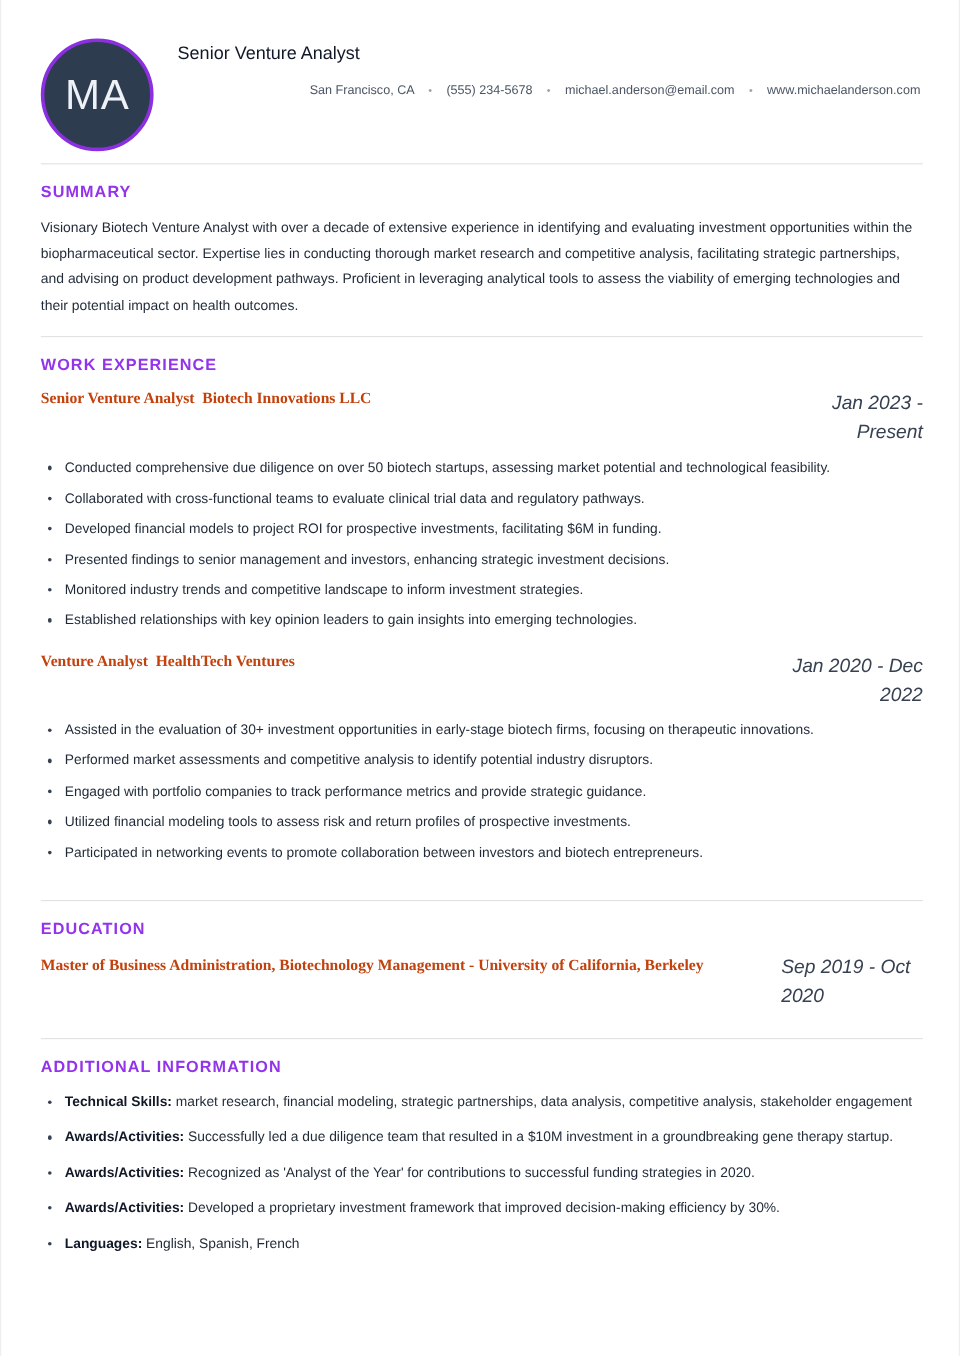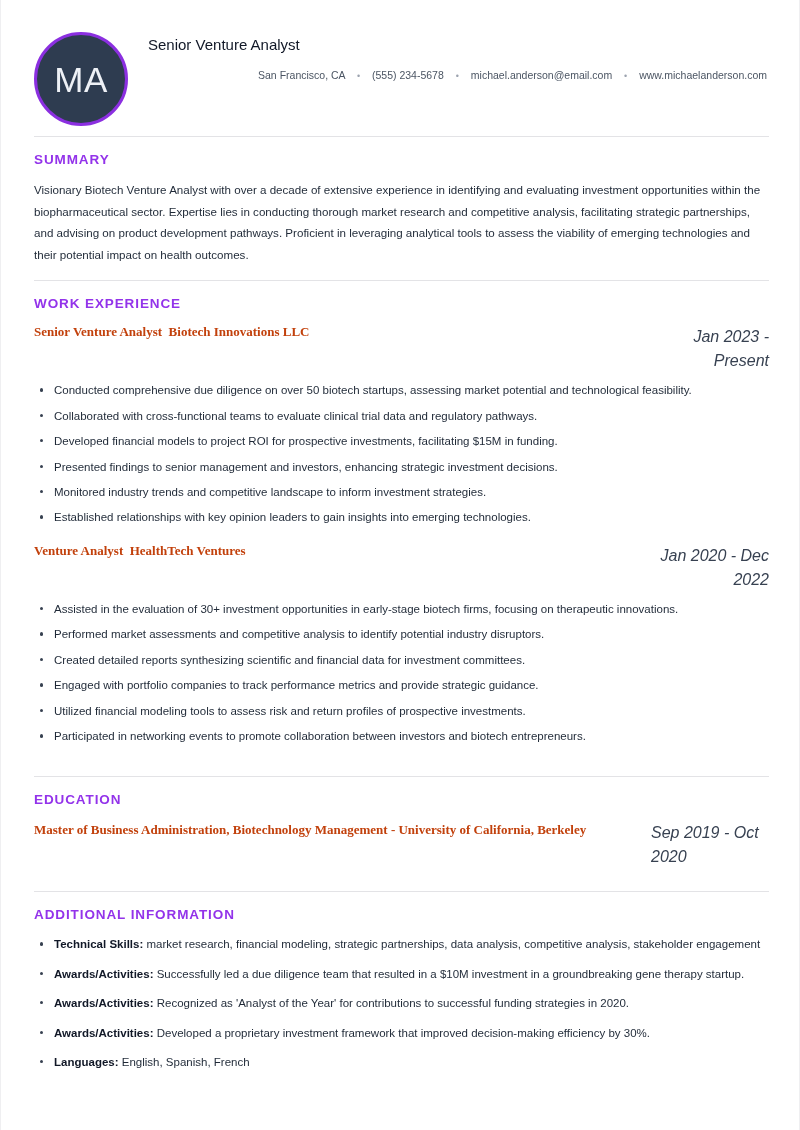--- a/index.html
+++ b/index.html
@@ -249,38 +249,37 @@
         <div class="entry">
           <div class="entry-head">
             <div class="entry-heading">
               <span>Senior Venture Analyst</span><span>&nbsp; </span><span class="entry-company">Biotech Innovations LLC</span>
             </div>
             <div class="entry-dates right">Jan 2023 - Present</div>
           </div>
           <ul class="bullets">
             <li>Conducted comprehensive due diligence on over 50 biotech startups, assessing market potential and technological feasibility.</li>
             <li>Collaborated with cross-functional teams to evaluate clinical trial data and regulatory pathways.</li>
-            <li>Developed financial models to project ROI for prospective investments, facilitating $15M in funding.</li>
+            <li>Developed financial models to project ROI for prospective investments, facilitating $6M in funding.</li>
             <li>Presented findings to senior management and investors, enhancing strategic investment decisions.</li>
             <li>Monitored industry trends and competitive landscape to inform investment strategies.</li>
             <li>Established relationships with key opinion leaders to gain insights into emerging technologies.</li>
           </ul>
         </div>
 
         <div class="entry">
           <div class="entry-head">
             <div class="entry-heading">
               <span>Venture Analyst</span><span>&nbsp; </span><span class="entry-company">HealthTech Ventures</span>
             </div>
             <div class="entry-dates right">Jan 2020 - Dec 2022</div>
           </div>
           <ul class="bullets">
             <li>Assisted in the evaluation of 30+ investment opportunities in early-stage biotech firms, focusing on therapeutic innovations.</li>
             <li>Performed market assessments and competitive analysis to identify potential industry disruptors.</li>
-            <li>Created detailed reports synthesizing scientific and financial data for investment committees.</li>
             <li>Engaged with portfolio companies to track performance metrics and provide strategic guidance.</li>
             <li>Utilized financial modeling tools to assess risk and return profiles of prospective investments.</li>
             <li>Participated in networking events to promote collaboration between investors and biotech entrepreneurs.</li>
           </ul>
         </div>
 
       </div>
     </div>
 
     <hr class="divider">

